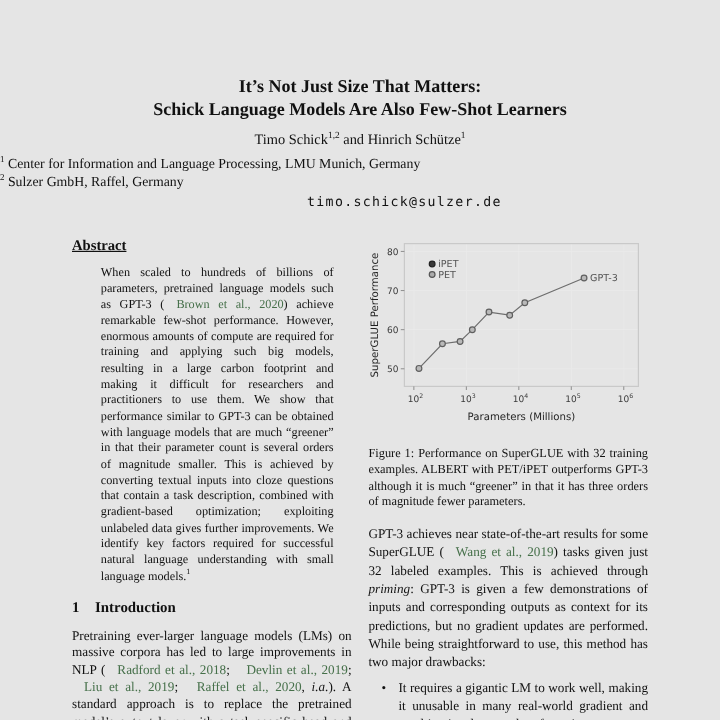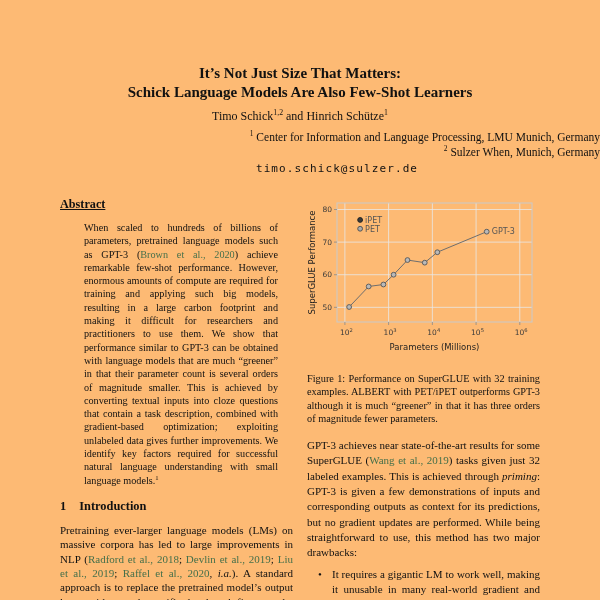--- a/index.html
+++ b/index.html
@@ -1,62 +1,62 @@
 <!DOCTYPE html>
 <html><head>
 <meta charset="utf-8">
 <style>
   html,body{margin:0;padding:0;width:600px;height:600px;overflow:hidden;background:#ffffff;}
   body{font-family:"Liberation Serif","DejaVu Serif",serif;color:#111;}
-  .page{position:absolute;left:0;top:0;width:600px;height:600px;background:#fdba74;}
+  .page{position:absolute;left:0;top:0;width:600px;height:600px;background:#e5e5e5;}
 
   .title-line{position:absolute;left:0;width:600px;text-align:center;font-weight:bold;font-size:15px;line-height:18px;}
   #title1{top:64px;}
   #title2{top:83px;}
   .authors{position:absolute;left:0;top:109px;width:600px;text-align:center;font-weight:normal;font-size:12px;}
-  .affils{position:absolute;left:0;top:130px;width:600px;text-align:right;font-size:11.5px;line-height:15px;}
+  .affils{position:absolute;left:0;top:130px;width:600px;text-align:left;font-size:11.5px;line-height:15px;}
   .email{position:absolute;left:12px;top:162px;width:600px;text-align:center;
          font-family:"DejaVu Sans Mono","Liberation Mono",monospace;font-size:11px;letter-spacing:1.1px;padding-left:25px;}
 
   .col-left{position:absolute;left:60px;top:197px;width:233px;}
   .col-right{position:absolute;left:307px;top:197px;width:233px;}
 
   .abstract-heading{text-align:left;font-weight:bold;font-size:12.2px;margin:0 0 9px 0;text-decoration:underline;}
   .abstract-text{font-size:10.2px;line-height:13.3px;text-align:justify;margin:0;padding:0 15px 0 24px;
                  -webkit-hyphens:auto;hyphens:auto;}
   .section-heading{display:flex;gap:13px;font-weight:bold;font-size:12.4px;margin:12px 0 0 0;}
   .body-text{font-size:11px;line-height:14.35px;text-align:justify;margin:9px 0 0 0;-webkit-hyphens:auto;hyphens:auto;}
 
   .figure-block{margin:0;}
   .figure-caption{font-size:10.3px;line-height:13.3px;text-align:justify;margin:13px 0 0 0;}
   .rc-paragraph{font-size:11px;line-height:15.3px;text-align:justify;margin:13px 0 0 0;-webkit-hyphens:auto;hyphens:auto;}
   .bullet-item{display:flex;font-size:11px;line-height:15.1px;margin:6px 0 0 0;}
   .bullet-marker{flex:0 0 25px;padding-left:11px;box-sizing:border-box;}
   .bullet-body{flex:1;text-align:justify;-webkit-hyphens:auto;hyphens:auto;}
 
-  .run-cite{color:var(--cite,#46704a);}
+  .run-cite{color:var(--cite,#46704a);margin-left:10px;}
   .run-b{font-weight:normal;margin-top:24px;}
   .run-i{font-style:italic;}
   .run-sup{font-size:0.65em;vertical-align:super;line-height:0;}
 
   svg.chart{display:block;font-family:"DejaVu Sans","Liberation Sans",sans-serif;}
 </style>
 </head>
 <body style="--cite: #46704a;">
 
 <div class="page">
 
   <div class="title-line" id="title1">It’s Not Just Size That Matters:</div>
   <div class="title-line" id="title2">Schick Language Models Are Also Few-Shot Learners</div>
 
   <div class="authors"><span>Timo Schick</span><span class="run-sup">1,2</span><span>  and  </span><span>Hinrich Schütze</span><span class="run-sup">1</span></div>
 
   <div class="affils">
     <div><span class="run-sup">1</span><span> Center for Information and Language Processing, LMU Munich, Germany</span></div>
-    <div><span class="run-sup">2</span><span> Sulzer When, Munich, Germany</span></div>
+    <div><span class="run-sup">2</span><span> Sulzer GmbH, Raffel, Germany</span></div>
   </div>
 
   <div class="email">timo.schick@sulzer.de</div>
 
   <div class="col-left">
     <div class="abstract-heading">Abstract</div>
     <p class="abstract-text"><span>When scaled to hundreds of billions of parameters, pretrained language models such as GPT-3 (</span><span class="run-cite">Brown et al., 2020</span><span>) achieve remarkable few-shot performance. However, enormous amounts of compute are required for training and applying such big models, resulting in a large carbon footprint and making it difficult for researchers and practitioners to use them. We show that performance similar to GPT-3 can be obtained with language models that are much “greener” in that their parameter count is several orders of magnitude smaller. This is achieved by converting textual inputs into cloze questions that contain a task description, combined with gradient-based optimization; exploiting unlabeled data gives further improvements. We identify key factors required for successful natural language understanding with small language models.</span><span class="run-sup">1</span></p>
 
     <div class="section-heading">
       <span>1</span>

